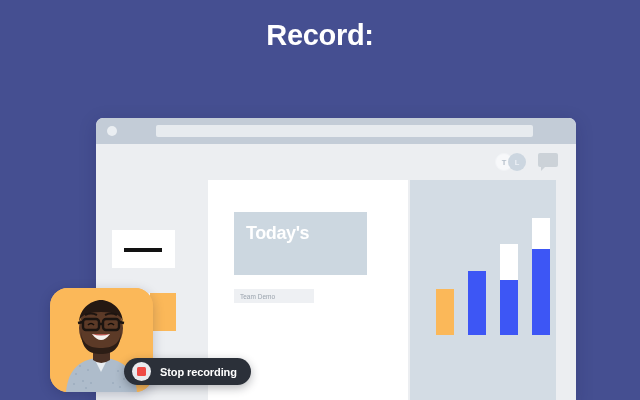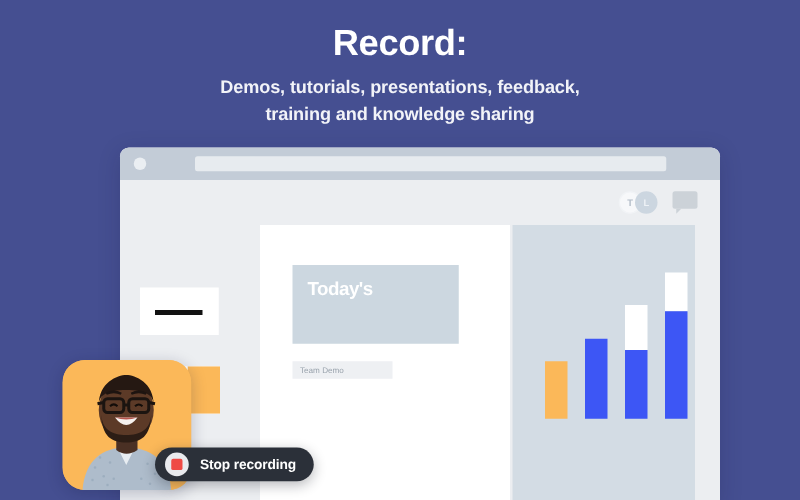--- a/index.html
+++ b/index.html
@@ -169,21 +169,21 @@
   .slide-title-box {
     position: absolute;
     left: 26px; top: 32px;
     width: 133px; height: 63px;
     background: #ccd7e0;
   }
   .slide-title {
     position: absolute;
     left: 12px; top: 11px;
     color: #ffffff;
-    font-size: 15px;
+    font-size: 18px;
     font-weight: bold;
     line-height: 1.15;
     letter-spacing: -0.4px;
   }
   .slide-title span { display: block; }
   .slide-chip {
     position: absolute;
     left: 26px; top: 109px;
     width: 80px; height: 14px;
     background: #eef0f3;
@@ -260,24 +260,20 @@
     font-weight: bold;
     letter-spacing: -0.1px;
   }
 </style>
 </head>
 <body>
 
 <div id="stage">
 
   <div class="headline">Record:</div>
-  <div class="subhead">
-    <span>Demos, tutorials, presentations, feedback,</span>
-    <span>training and knowledge sharing</span>
-  </div>
 
   <div class="browser">
 
     <div class="browser-bar">
       <div class="traffic-dot"></div>
       <div class="url-bar" placeholder=""></div>
     </div>
 
     <div class="app-body">
 

